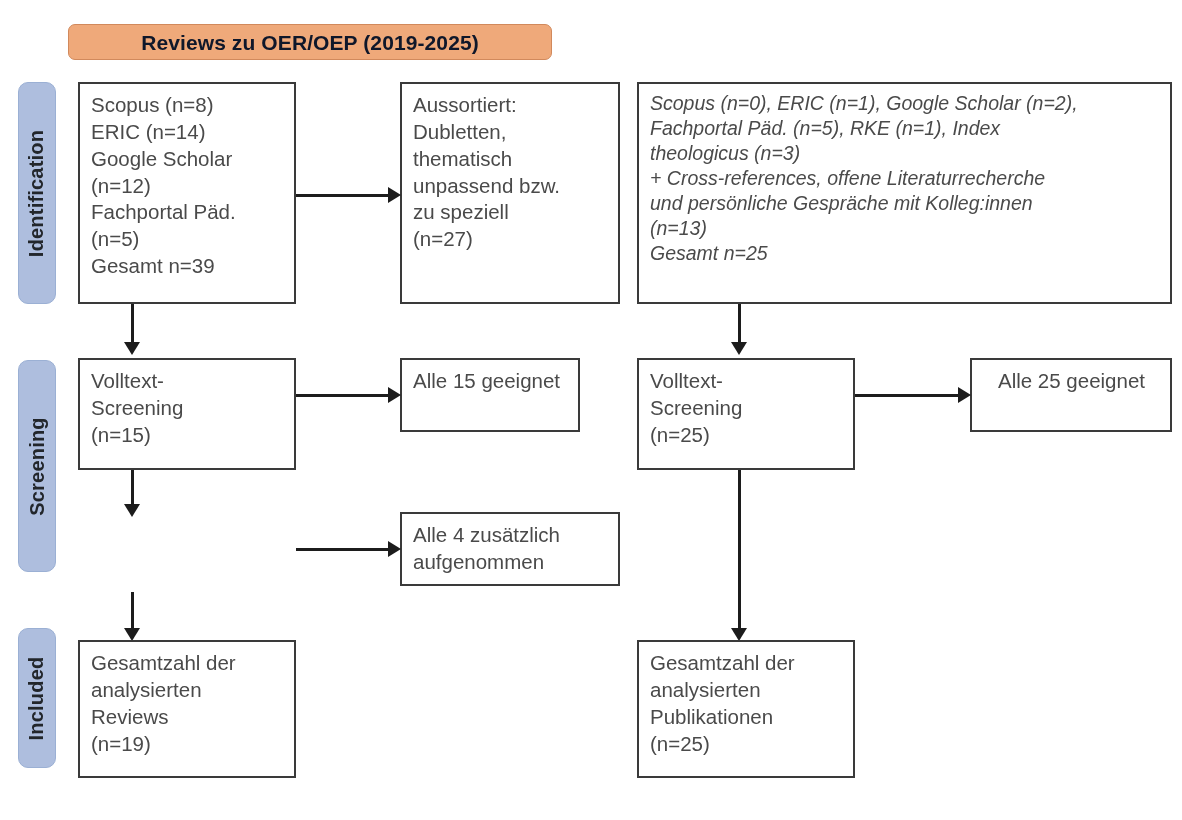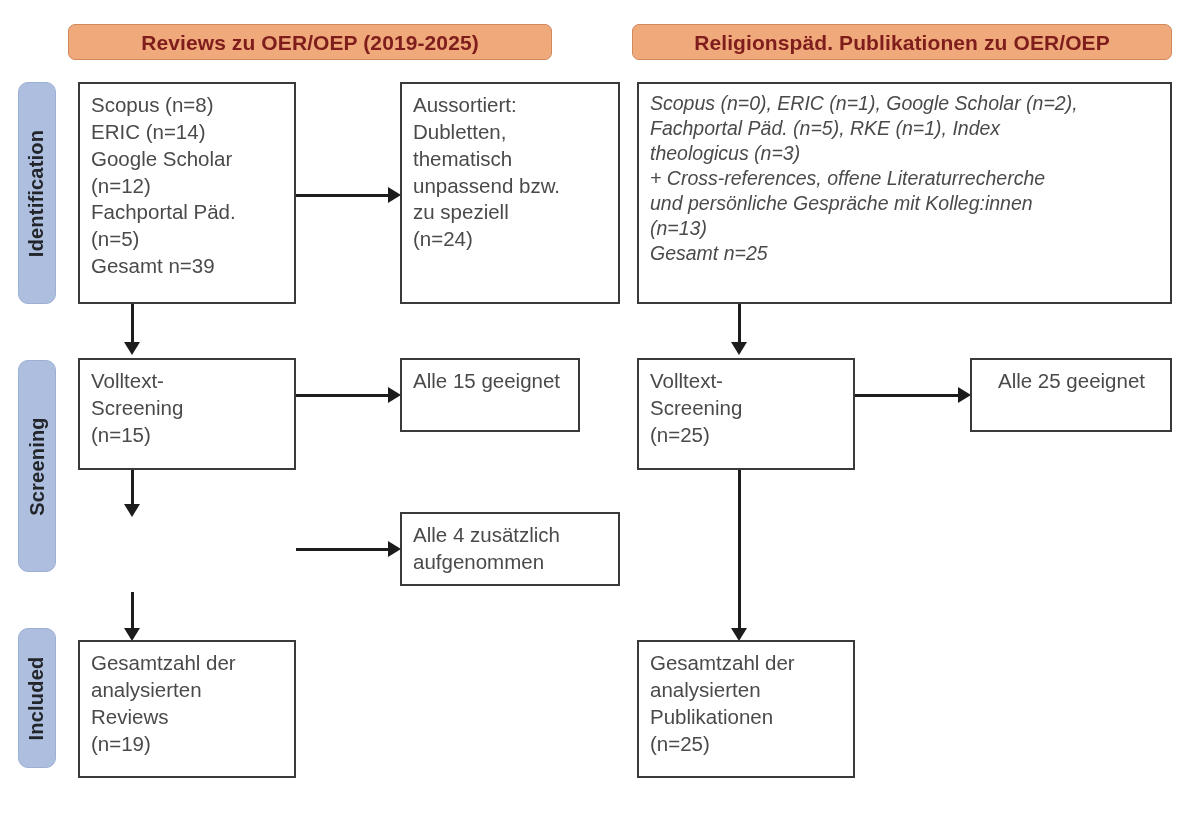--- a/index.html
+++ b/index.html
@@ -17,21 +17,21 @@
     overflow: hidden;
   }
 
   
   .col-header {
     position: absolute;
     box-sizing: border-box;
     background: #EFA97A;
     border: 1.5px solid #D1895C;
     border-radius: 7px;
-    color: #7f1d1d;
+    color: #0f172a;
     font-size: 21px;
     font-weight: bold;
     letter-spacing: 0.1px;
     display: flex;
     align-items: center;
     justify-content: center;
     text-align: center;
     line-height: 1;
   }
 
@@ -103,21 +103,20 @@
     border-left: 13px solid #1c1c1c;
   }
 </style>
 </head>
 <body>
 
 <div id="canvas">
 
   <div class="col-header" style="left:68px; top:24px; width:484px; height:36px;">Reviews zu OER/OEP (2019-2025)</div>
 
-  <div class="col-header" style="left:632px; top:24px; width:540px; height:36px;">Religionspäd. Publikationen zu OER/OEP</div>
 
   <div class="stage-pill" style="left:18px; top:82px; width:38px; height:222px;">
     <span class="stage-text">Identification</span>
   </div>
 
   <div class="stage-pill" style="left:18px; top:360px; width:38px; height:212px;">
     <span class="stage-text">Screening</span>
   </div>
 
   <div class="stage-pill" style="left:18px; top:628px; width:38px; height:140px;">
@@ -130,21 +129,21 @@
 (n=12)
 Fachportal Päd.
 (n=5)
 Gesamt n=39</div>
 
   <div class="box" style="left:400px; top:82px; width:220px; height:222px;">Aussortiert:
 Dubletten,
 thematisch
 unpassend bzw.
 zu speziell
-(n=24)</div>
+(n=27)</div>
 
   <div class="hline" style="left:296px; top:194px; width:92px;"></div>
   <div class="arrow-right" style="left:388px; top:187px;"></div>
 
   <div class="vline" style="left:131px; top:304px; height:42px;"></div>
   <div class="arrow-down" style="left:124px; top:342px;"></div>
 
   <div class="box" style="left:78px; top:358px; width:218px; height:112px;">Volltext-
 Screening
 (n=15)</div>

